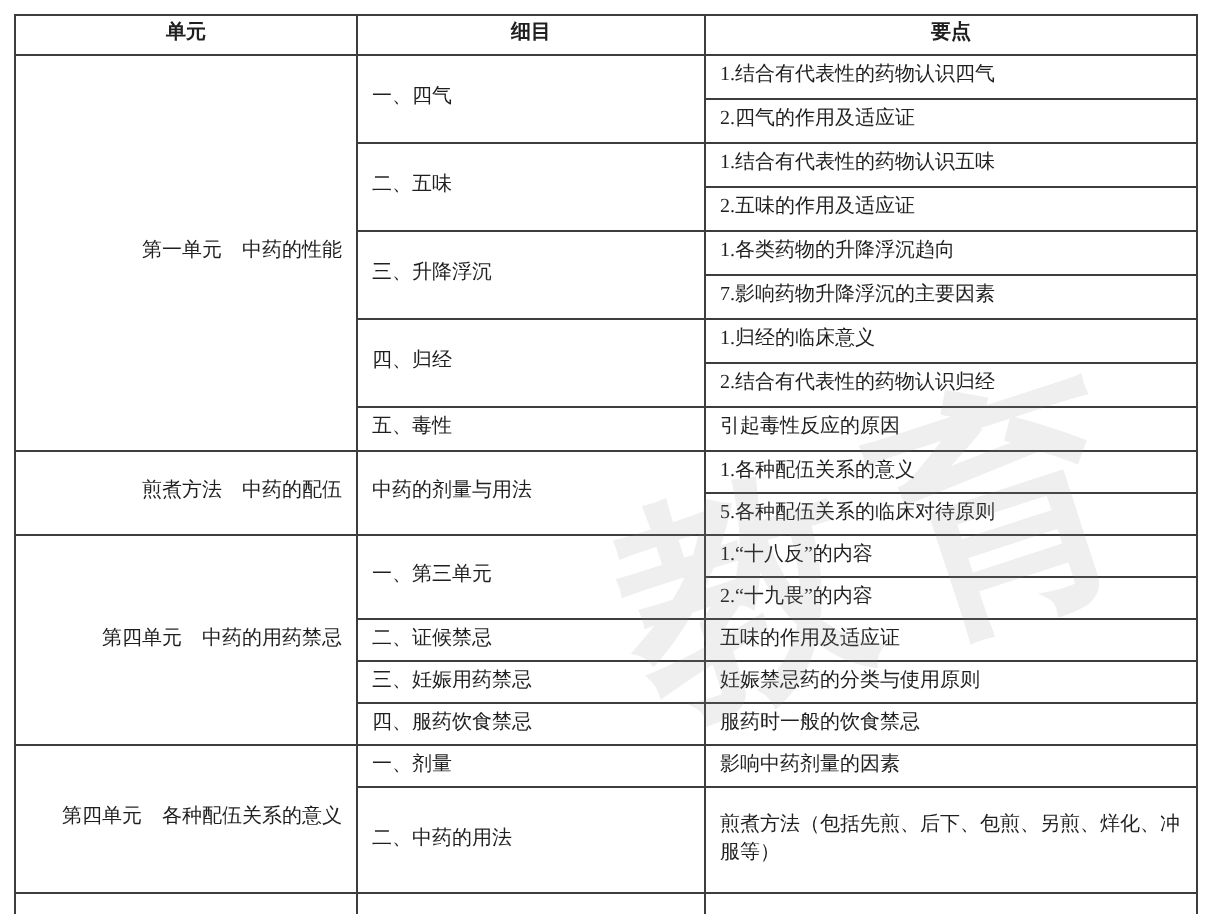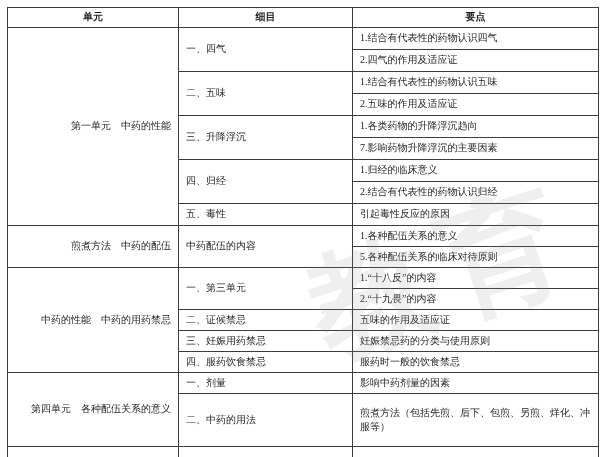--- a/index.html
+++ b/index.html
@@ -102,29 +102,29 @@
   <tr class="r1">
     <td>2.结合有代表性的药物认识归经</td>
   </tr>
   <tr class="r1">
     <td>五、毒性</td>
     <td>引起毒性反应的原因</td>
   </tr>
 
   <tr class="rs">
     <td rowspan="2" class="unit-cell">煎煮方法　中药的配伍</td>
-    <td rowspan="2">中药配伍的内容</td>
+    <td rowspan="2">中药的剂量与用法</td>
     <td>1.各种配伍关系的意义</td>
   </tr>
   <tr class="rs">
     <td>5.各种配伍关系的临床对待原则</td>
   </tr>
 
   <tr class="rs">
-    <td rowspan="5" class="unit-cell">中药的性能　中药的用药禁忌</td>
+    <td rowspan="5" class="unit-cell">第四单元　中药的用药禁忌</td>
     <td rowspan="2">一、第三单元</td>
     <td>1.“十八反”的内容</td>
   </tr>
   <tr class="rs">
     <td>2.“十九畏”的内容</td>
   </tr>
   <tr class="rs">
     <td>二、证候禁忌</td>
     <td>五味的作用及适应证</td>
   </tr>

